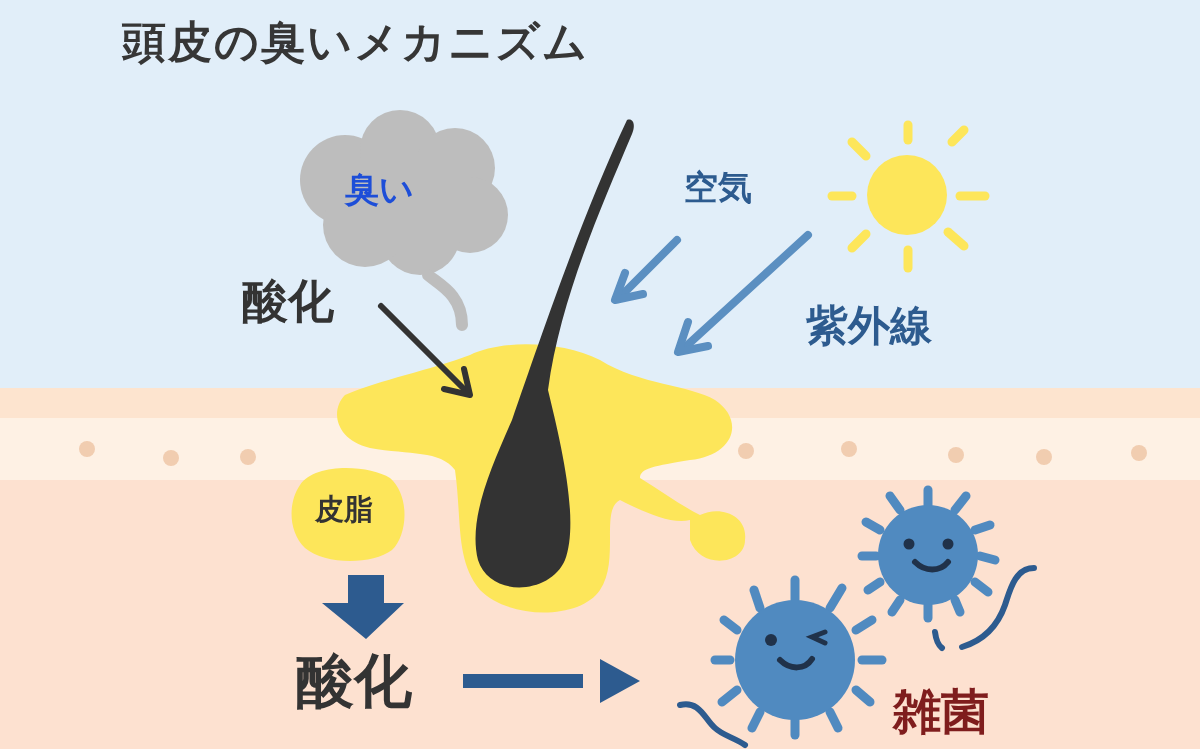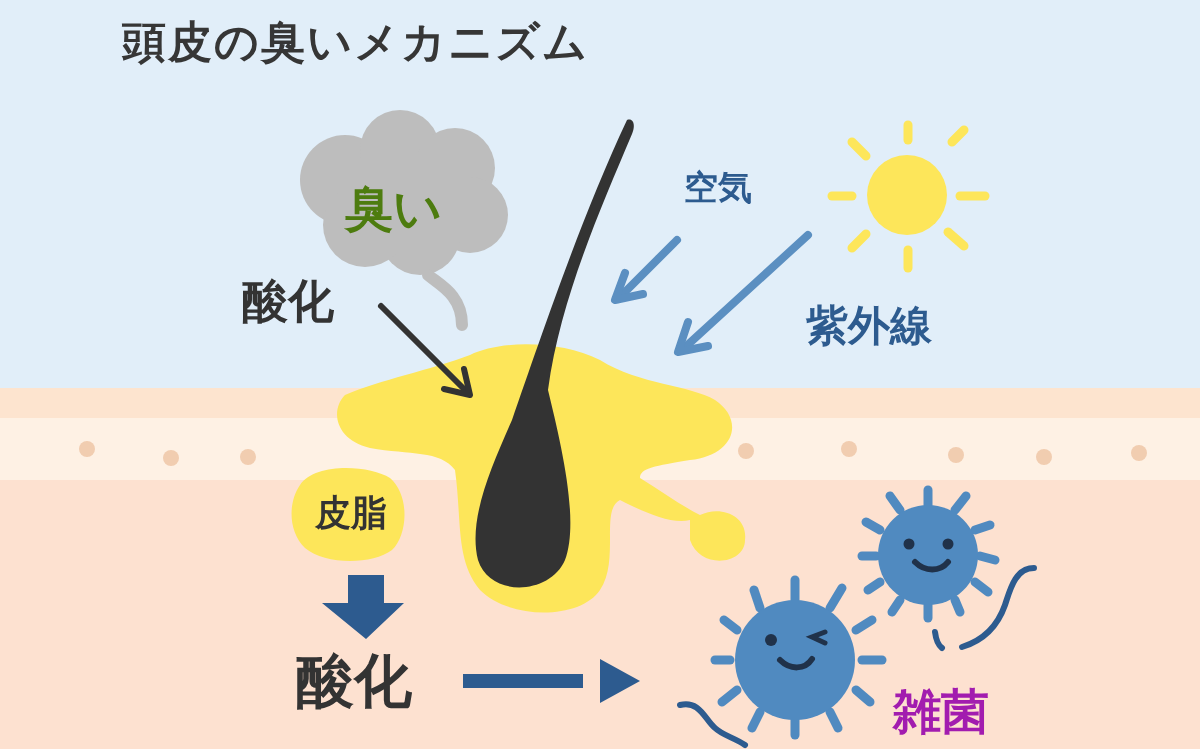--- a/index.html
+++ b/index.html
@@ -7,27 +7,27 @@
       width: 1200px; height: 749px; overflow: hidden; position: relative;
       font-family: "DejaVu Sans", "Liberation Sans", sans-serif;
       background: #e1eef9;
     }
     .canvas { position: absolute; left: 0; top: 0; width: 1200px; height: 749px; }
     .txt {
       position: absolute; font-weight: bold; white-space: nowrap; line-height: 1;
       color: #333333;
     }
     .title { left: 122px; top: 20px; font-size: 44px; letter-spacing: 2px; color: #363636; }
-    .cloud-label { left: 345px; top: 184px; font-size: 48px; color: #4d7c0f; }
+    .cloud-label { left: 345px; top: 172px; font-size: 34px; color: #1d4ed8; }
     .oxid-top { left: 242px; top: 278px; font-size: 46px; color: #333; }
     .air { left: 684px; top: 170px; font-size: 34px; color: #2d5b8f; }
     .uv { left: 806px; top: 305px; font-size: 42px; color: #2d5b8f; }
-    .sebum { left: 315px; top: 495px; font-size: 36px; color: #333; }
+    .sebum { left: 315px; top: 495px; font-size: 29px; color: #333; }
     .oxid-bottom { left: 296px; top: 652px; font-size: 58px; color: #333; }
-    .bacteria { left: 893px; top: 687px; font-size: 48px; color: #a21caf; }
+    .bacteria { left: 893px; top: 687px; font-size: 48px; color: #7f1d1d; }
   </style>
 </head>
 <body>
 
 <svg class="canvas" width="1200" height="749" viewBox="0 0 1200 749" xmlns="http://www.w3.org/2000/svg">
 
   <rect x="0" y="0" width="1200" height="388" fill="#e1eef9"></rect>
 
   <rect x="0" y="388" width="1200" height="30" fill="#fde4cf"></rect>
   <rect x="0" y="418" width="1200" height="62" fill="#fef1e4"></rect>

